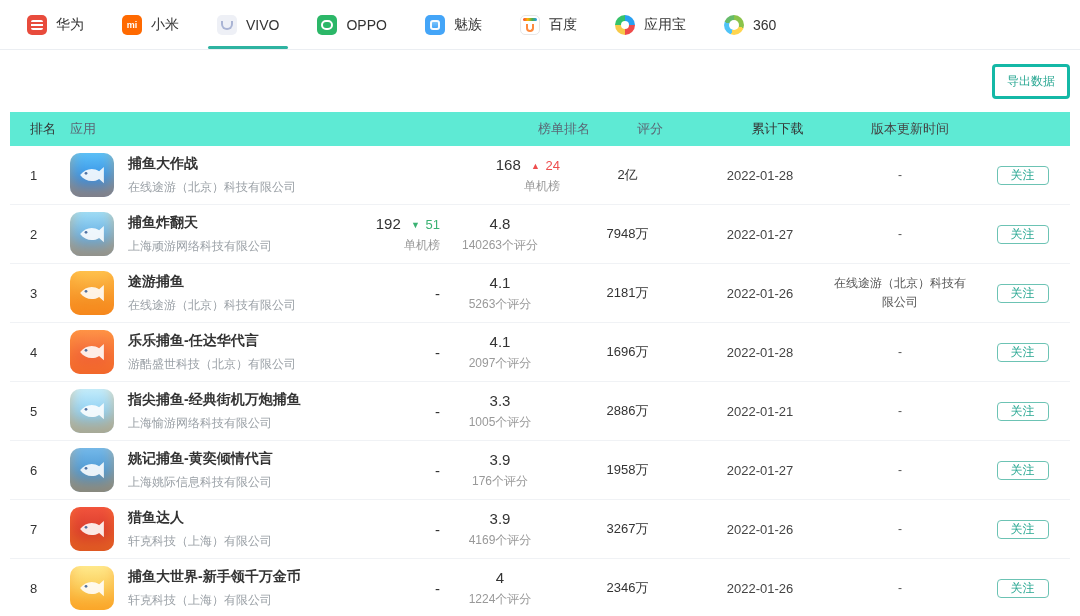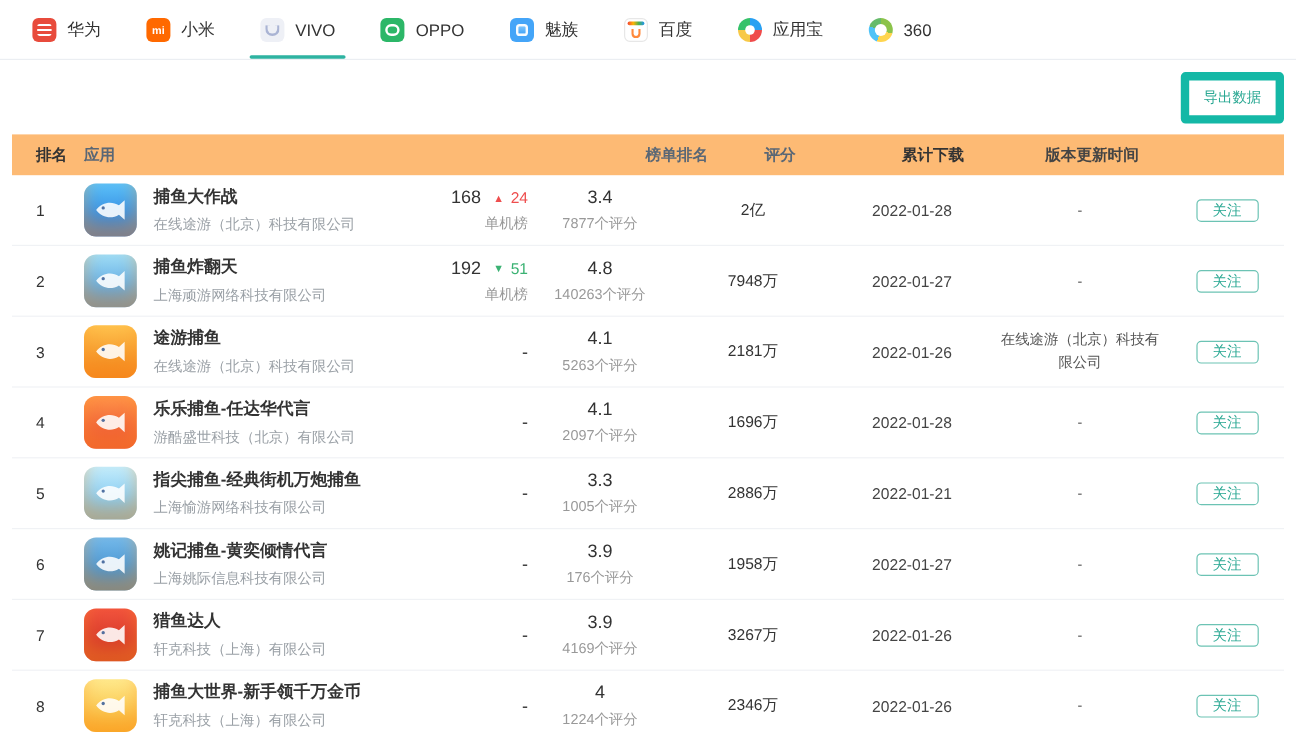--- a/index.html
+++ b/index.html
@@ -43,28 +43,28 @@
     border:2px solid #ff8a3c; border-top:none; border-radius:0 0 8px 8px; }
   .ticon-qihoo360 { border-radius:50%;
     background:conic-gradient(#8bc34a 0 30%,#ffd54f 30% 55%,#4fc3f7 55% 80%,#66bb6a 80% 100%); }
   .ticon-qihoo360::before { content:""; position:absolute; inset:5px; background:#fff; border-radius:50%; }
   .ticon-googleplay { border-radius:0; width:18px; height:18px;
     background:linear-gradient(140deg,#00c3ff 0%,#00e676 35%,#ffd600 65%,#ff3d57 100%);
     clip-path:polygon(10% 2%,96% 50%,10% 98%); }
 
   
   .toolbar { height:62px; display:flex; align-items:center; justify-content:flex-end; padding:0 10px; }
-  .btn-export { background:#fff; border:7px solid #14b8a6; color:#2aa893; font-size:12px;
+  .btn-export { background:#fff; border:3px solid #14b8a6; color:#2aa893; font-size:12px;
     padding:6px 12px; border-radius:4px; cursor:pointer;
     font-family:"Liberation Sans","DejaVu Sans",sans-serif; }
 
   
   .table { margin:0 10px; }
-  .thead { display:flex; align-items:center; height:34px; background:#fdba74;
-    font-size:13px; color:#5a6775; font-weight:700; }
+  .thead { display:flex; align-items:center; height:34px; background:#5eead4;
+    font-size:13px; color:#5a6775; font-weight:400; }
   .trow { display:flex; align-items:center; height:59px; border-bottom:1px solid #f0f2f5; }
 
   .col-rank { width:60px; padding-left:20px; font-size:13px; color:#333; }
   .col-app { flex:1; display:flex; align-items:center; gap:14px; min-width:0; }
   .col-listrank { width:135px; text-align:right; }
   .col-rating { width:120px; text-align:center; }
   .col-downloads { width:135px; text-align:center; font-size:13px; color:#333; }
   .col-updated { width:130px; text-align:center; font-size:13px; color:#444; }
   .col-company { width:150px; text-align:center; font-size:12px; color:#555;
     line-height:1.55; padding:0 6px; }
@@ -163,24 +163,20 @@
     <div class="col-listrank">
       <div class="lr-main">
         <span>168</span>
         <span class="trend up">
           <span class="trend-arrow">▲</span>
           <span>24</span>
         </span>
       </div>
       <div class="lr-sub">单机榜</div>
     </div>
-    <div class="col-rating">
-      <div class="rating-val">3.4</div>
-      <div class="rating-count">7877个评分</div>
-    </div>
     <div class="col-downloads">2亿</div>
     <div class="col-updated">2022-01-28</div>
     <div class="col-company">-</div>
     <div class="col-action">
       <button class="btn-follow">关注</button>
     </div>
   </div>
       <div class="trow">
     <div class="col-rank">2</div>
     <div class="col-app">

